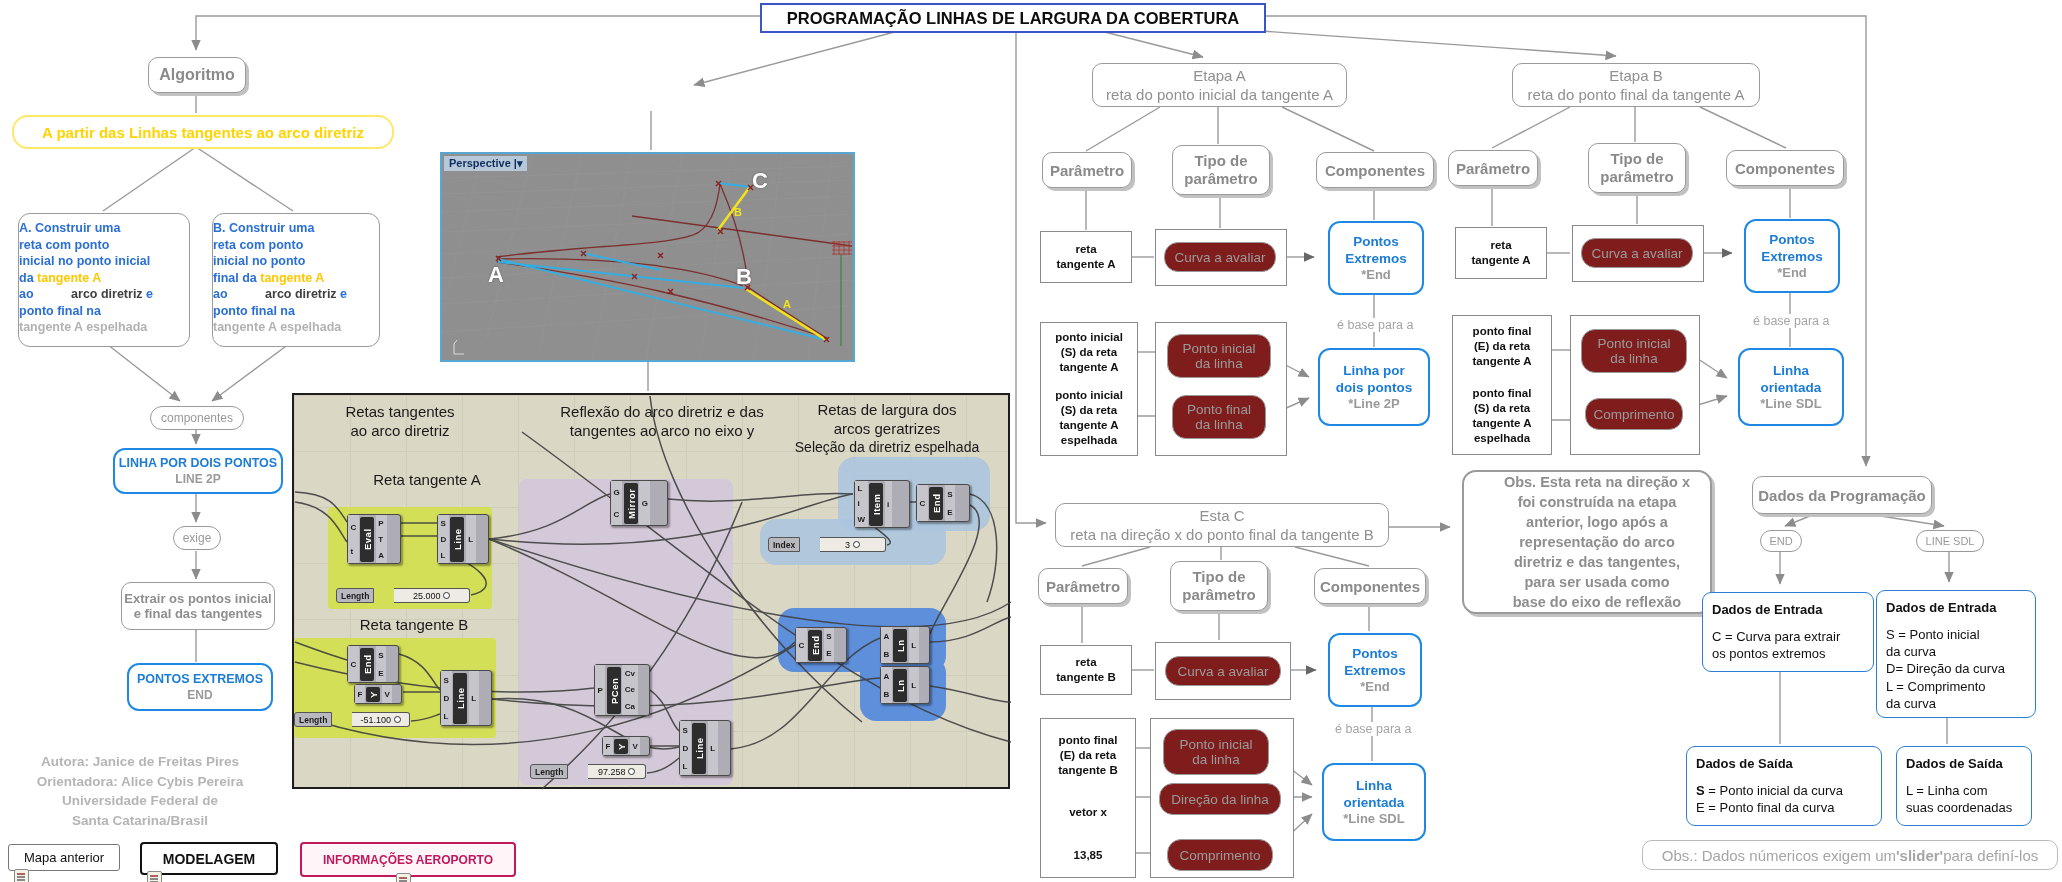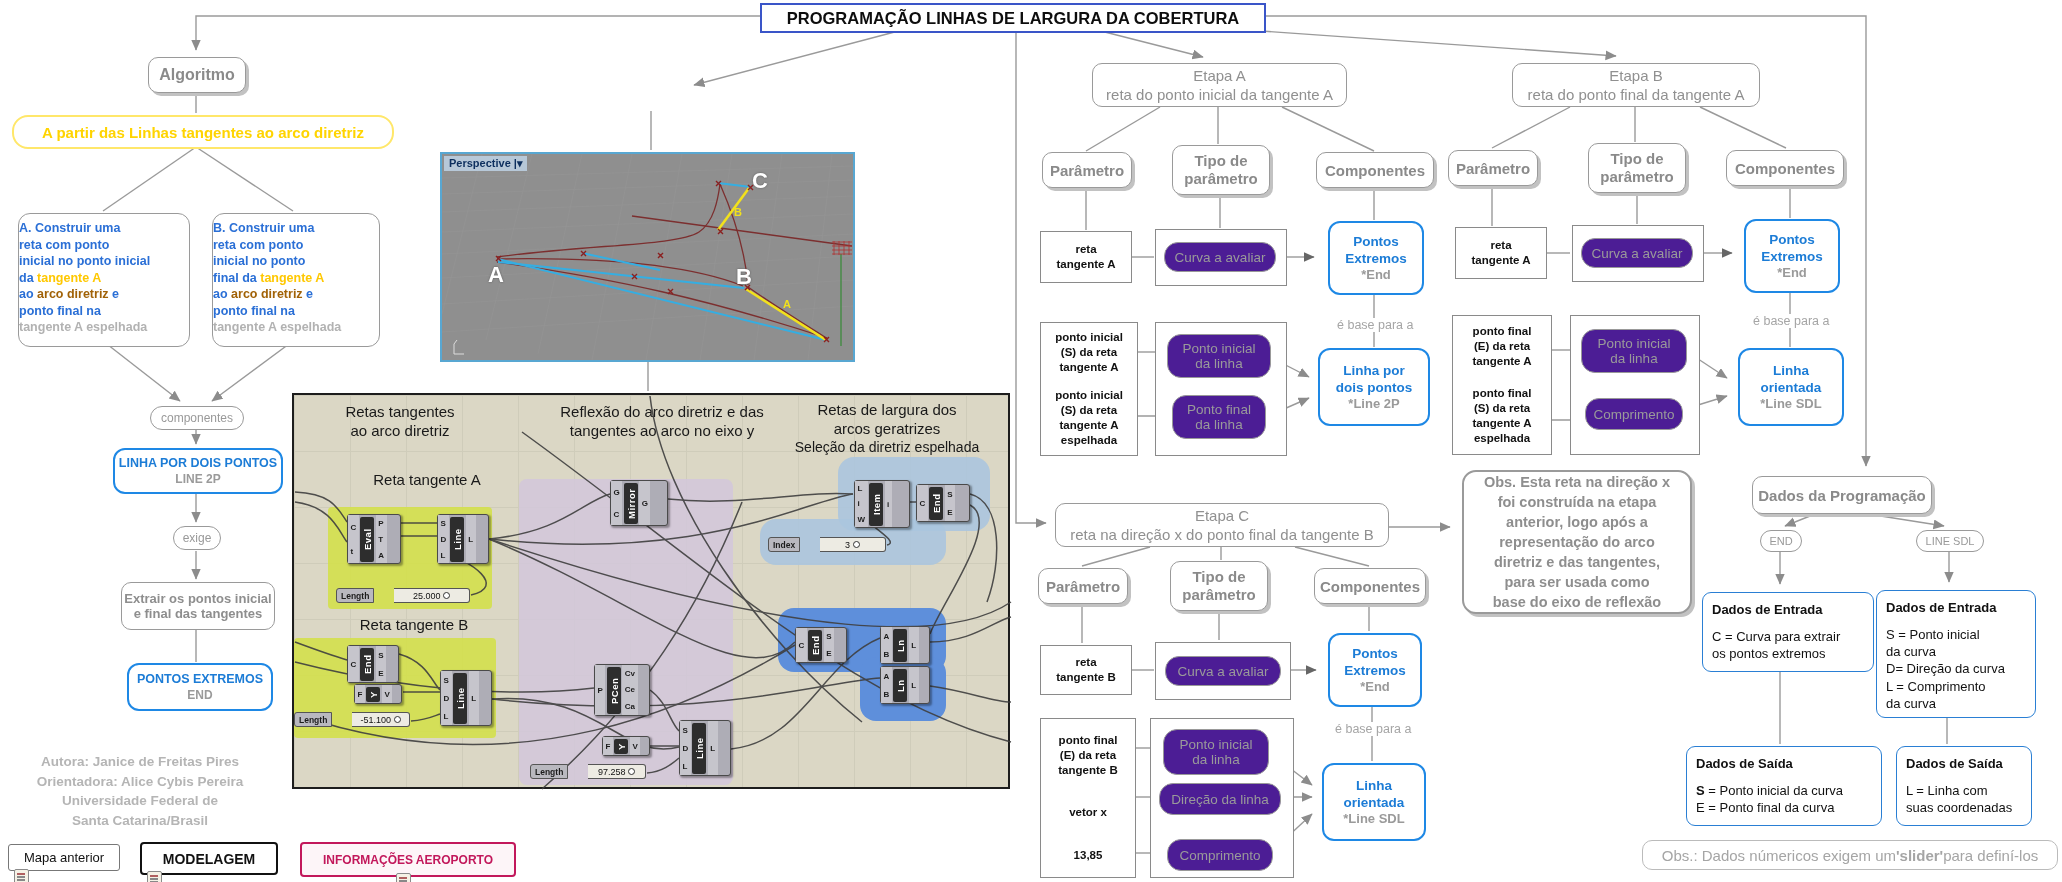--- a/index.html
+++ b/index.html
@@ -11,31 +11,31 @@
   
   .node{position:absolute;background:#fff;border:1.6px solid #9a9a9a;border-radius:10px;
         box-shadow:3px 3px 0 #c2c2c2;color:#8a8a8a;font-weight:bold;font-size:15px;}
   .node.plain{box-shadow:none;font-weight:normal;color:#929292;font-size:15px;}
   .pill{position:absolute;background:#fff;border:1.4px solid #9a9a9a;border-radius:12px;
         color:#999;font-size:12px;}
   .bluebox{position:absolute;background:#fff;border:2px solid #1e88e5;border-radius:12px;}
   .bluebox .bt{color:#1c7cd6;font-weight:bold;font-size:13.5px;line-height:1.25;}
   .bluebox .bs{color:#9a9a9a;font-weight:bold;font-size:13px;}
   .sqbox{position:absolute;background:#fff;border:1.3px solid #8a8a8a;}
-  .roundgray{position:absolute;background:#4c1d95;border:1.4px solid #999;border-radius:14px;color:#9a9a9a;font-size:13.5px;}
+  .roundgray{position:absolute;background:#7f1d1d;border:1.4px solid #999;border-radius:14px;color:#9a9a9a;font-size:13.5px;}
   .blackbold{color:#111;font-weight:bold;font-size:11.5px;line-height:1.3;}
   .baselabel{position:absolute;background:#fff;color:#a5a5a5;font-size:12.5px;padding:0 3px;}
   .etapatitle{position:absolute;background:#fff;border:1.5px solid #9a9a9a;border-radius:10px;
               color:#909090;font-size:15px;line-height:1.3;}
   
   .yellownote{position:absolute;border:2px solid #ffe76a;border-radius:16px;background:#fff;
               color:#ffd400;font-weight:bold;font-size:15px;}
   .richbox{position:absolute;background:#fff;border:1.6px solid #9a9a9a;border-radius:12px;
            font-size:12.5px;font-weight:bold;line-height:1.32;padding-top:6px;}
-  .c-blue{color:#2a6fd6;} .c-yel{color:#ffc800;} .c-red{color:#a16207;} .c-gray{color:#b2b2b2;}
+  .c-blue{color:#2a6fd6;} .c-yel{color:#ffc800;} .c-red{color:#404040;margin-left:34px;} .c-gray{color:#b2b2b2;}
   
   .btn{position:absolute;background:#fff;display:flex;align-items:center;justify-content:center;cursor:pointer;}
   .resicon{position:absolute;width:13px;height:13px;border:1px solid #8a8a8a;background:#f5f2e6;border-radius:2px;}
   .resicon::before{content:"";position:absolute;left:2px;top:3px;width:8px;height:1.5px;background:#b06060;box-shadow:0 3px 0 #888,0 6px 0 #888;}
   
   #ghcanvas{position:absolute;left:292px;top:393px;width:718px;height:396px;border:2px solid #1d1d1d;box-sizing:border-box;
     background:#dbd7c5;
     background-image:linear-gradient(#cfccba 1px,transparent 1px),linear-gradient(90deg,#cfccba 1px,transparent 1px);
     background-size:56px 56px;}
   .ghgroup{position:absolute;border-radius:8px;}
@@ -50,21 +50,21 @@
   .ghs .knob{width:5px;height:5px;border:1px solid #333;border-radius:50%;background:#fff;}
   
   #rhino{position:absolute;left:440px;top:152px;width:415px;height:210px;border:2px solid #58a7d2;box-sizing:border-box;background:#8f8f8f;}
   .vplabel{position:absolute;left:2px;top:2px;background:#b7c8d8;color:#0d2f5e;font-size:11px;font-weight:bold;padding:1px 5px;}
   .rl{position:absolute;color:#fff;font-weight:bold;font-size:22px;text-shadow:0 0 2px #555;}
   .rlsmall{position:absolute;color:#f2e11c;font-weight:bold;font-size:11px;}
   
   .databox{position:absolute;background:#fff;border:1.6px solid #2a7fd4;border-radius:9px;padding:8px 9px;font-size:13px;color:#111;line-height:1.32;}
   .databox .dt{font-weight:bold;margin-bottom:10px;}
   .obsbox{position:absolute;background:#fff;border:2px solid #9a9a9a;border-radius:14px;box-shadow:3px 3px 0 #c2c2c2;
-          color:#8e8e8e;font-weight:bold;font-size:14.5px;line-height:1.38;}
+          color:#8e8e8e;font-weight:bold;font-size:14.5px;line-height:1.38;padding-left:20px;}
   .notebar{position:absolute;background:#fff;border:1.5px solid #bbb;border-radius:10px;color:#a5a5a5;font-size:15px;}
   .credits{position:absolute;color:#b5b5b5;font-weight:bold;font-size:13.5px;line-height:1.45;text-align:center;}
   #title{position:absolute;background:#fff;border:2px solid #3a55c8;color:#0d0d0d;font-weight:bold;font-size:16.5px;}
 </style>
 </head>
 <body>
 
 <div id="stage">
 
   <svg class="lines" width="2062" height="882">
@@ -572,21 +572,21 @@
     <div class="roundgray ctr pre" style="left:10px;top:13px;width:104px;height:42px;">Ponto inicial
 da linha</div>
     <div class="roundgray ctr" style="left:14px;top:82px;width:96px;height:30px;">Comprimento</div>
   </div>
   <div class="bluebox col" style="left:1738px;top:348px;width:102px;height:74px;">
     <div class="bt pre">Linha
 orientada</div>
     <div class="bs">*Line SDL</div>
   </div>
 
-  <div class="etapatitle ctr pre" style="left:1055px;top:503px;width:332px;height:42px;">Etapa C
+  <div class="etapatitle ctr pre" style="left:1055px;top:503px;width:332px;height:42px;">Esta C
 reta na direção x do ponto final da tangente B</div>
   <div class="node ctr" style="left:1038px;top:568px;width:88px;height:34px;">Parâmetro</div>
   <div class="node ctr pre" style="left:1170px;top:561px;width:96px;height:48px;line-height:1.2;">Tipo de
 parâmetro</div>
   <div class="node ctr" style="left:1314px;top:568px;width:110px;height:34px;">Componentes</div>
   <div class="sqbox ctr pre blackbold" style="left:1040px;top:645px;width:90px;height:48px;">reta
 tangente B</div>
   <div class="sqbox" style="left:1155px;top:642px;width:134px;height:56px;">
     <div class="roundgray ctr" style="left:9px;top:13px;width:114px;height:28px;">Curva a avaliar</div>
   </div>

